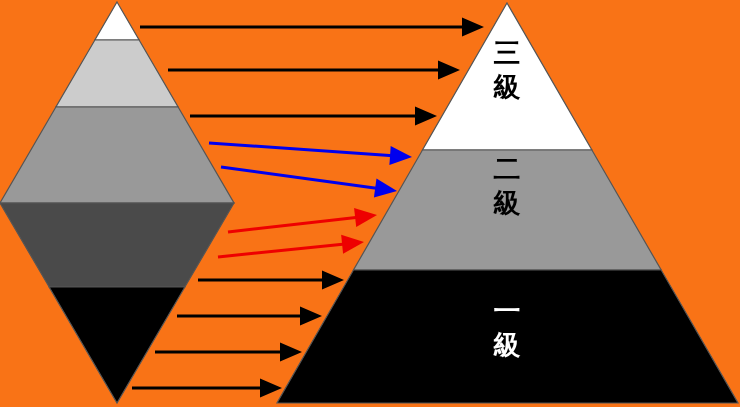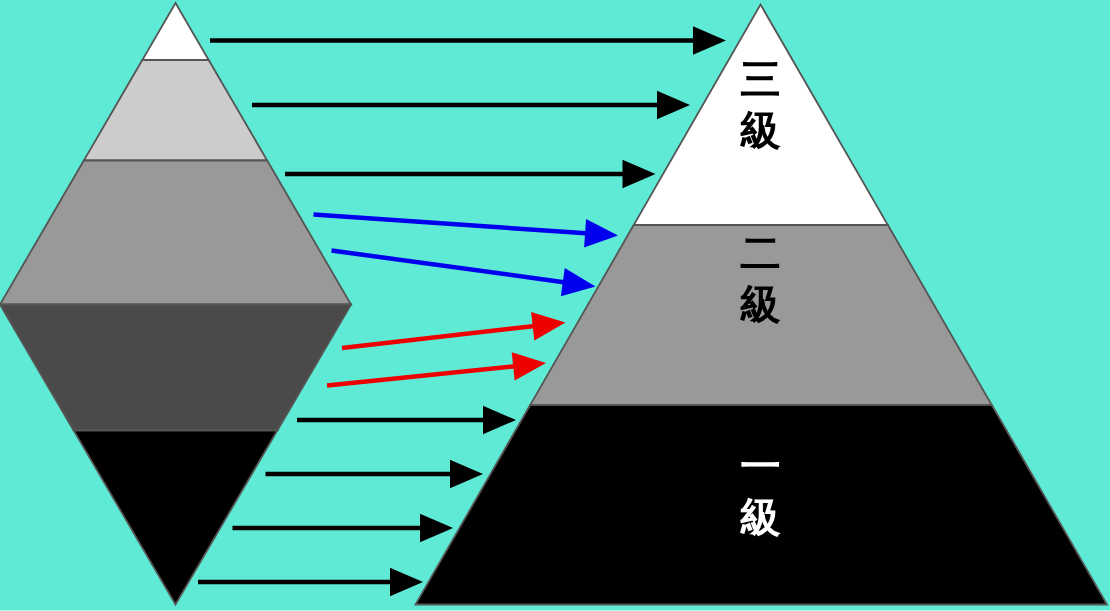--- a/index.html
+++ b/index.html
@@ -8,21 +8,21 @@
     padding: 0;
     background: #ffffff;
   }
   body {
     font-family: "DejaVu Sans", "Liberation Sans", sans-serif;
   }
   #stage {
     position: relative;
     width: 740px;
     height: 407px;
-    background: #5eead4;
+    background: #f97316;
     overflow: hidden;
   }
   #diagram-svg {
     position: absolute;
     left: 0;
     top: 0;
     width: 740px;
     height: 407px;
     display: block;
   }

